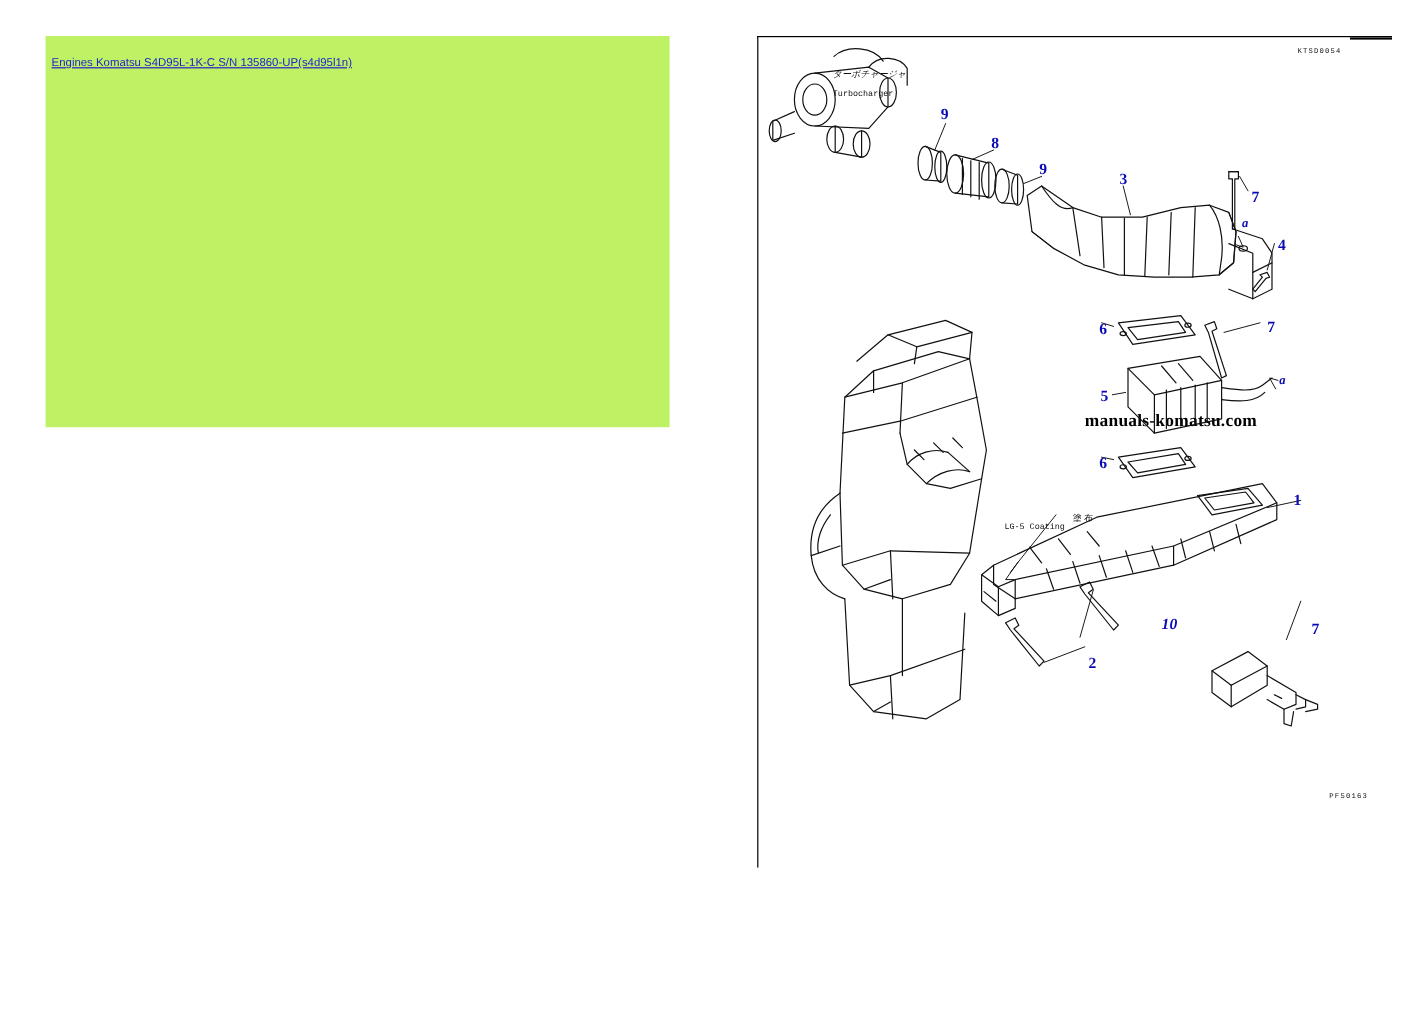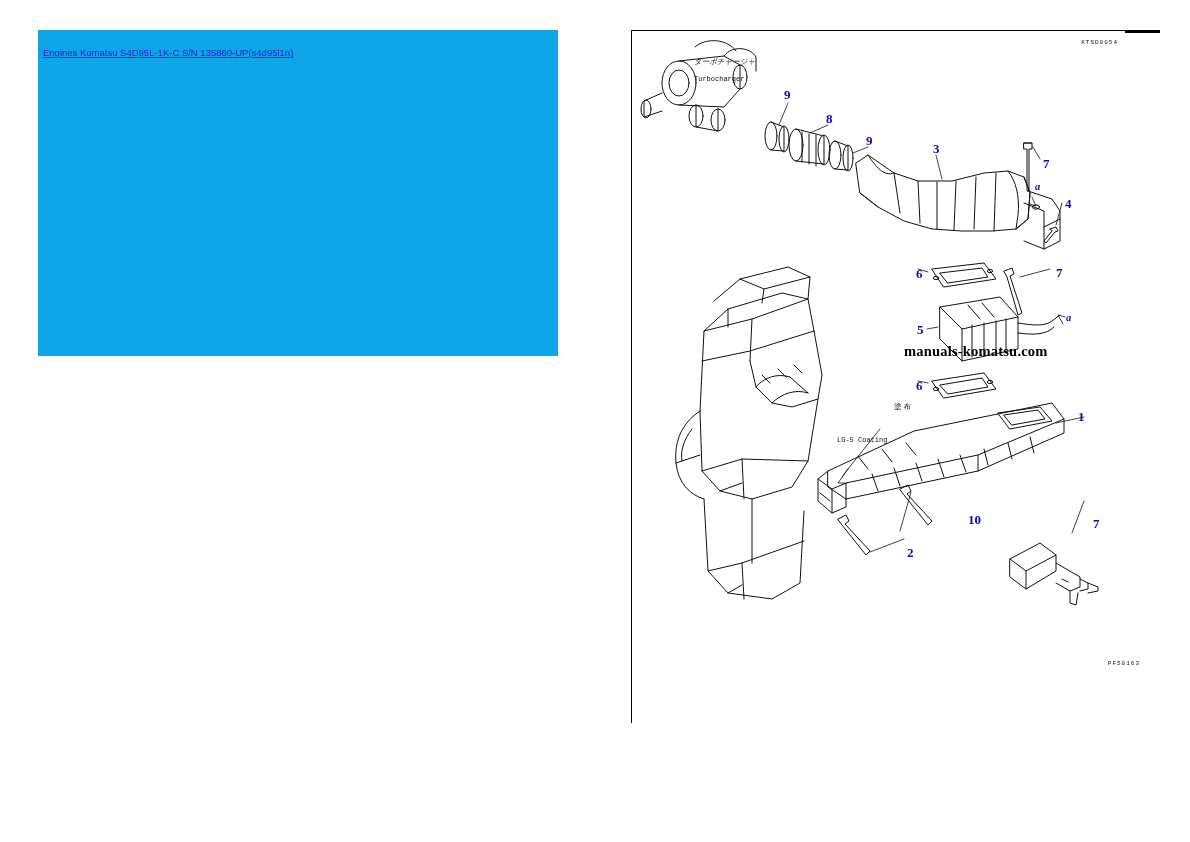--- a/index.html
+++ b/index.html
@@ -15,21 +15,21 @@
     overflow: hidden;
   }
 
   
   #left-panel {
     position: absolute;
     left: 38px;
     top: 30px;
     width: 520px;
     height: 326px;
-    background: #0ea5e9;
+    background: #bef264;
     text-decoration: underline;
   }
   #left-panel-title {
     position: absolute;
     left: 5px;
     top: 17px;
     font-size: 9.5px;
     color: #2222cc;
     text-decoration: underline;
     white-space: nowrap;
@@ -125,21 +125,21 @@
   <div class="frame-top-right-bar"></div>
 
   <div class="code-label" id="sheet-code-top">KTSD0054</div>
   <div class="code-label" id="sheet-code-bottom">PF50163</div>
 
   <div class="watermark">manuals-komatsu.com</div>
 
   <div class="jp-text" style="left:62px; top:26px;font-style:italic;">ターボチャージャ</div>
   <div class="mono-text" style="left:62px; top:44px;">Turbocharger</div>
 
-  <div class="jp-text" style="left:262px; top:371px;font-family:Liberation Serif, serif;">塗 布</div>
+  <div class="jp-text" style="left:262px; top:396px;font-family:Liberation Serif, serif;">塗 布</div>
   <div class="mono-text" style="left:205px; top:405px;">LG-5 Coating</div>
 
   <svg id="drawing-svg" width="528" height="692" viewBox="0 0 528 692">
     <g fill="none" stroke="#111" stroke-width="1" stroke-linejoin="round" stroke-linecap="round">
 
       <ellipse cx="47" cy="52" rx="17" ry="22"></ellipse>
       <ellipse cx="47" cy="52" rx="10" ry="13"></ellipse>
       <path d="M47 30 L92 25 L108 34 L108 58 L92 76 L47 74"></path>
       <ellipse cx="108" cy="46" rx="7" ry="12"></ellipse>
       <path d="M64 74 L64 96 L86 100 L86 78"></path>
@@ -297,17 +297,17 @@
       <div class="callout" style="left: 301px; top: 110px;">3</div>
       <div class="callout" style="left: 411px; top: 125px;">7</div>
       <div class="callout small" style="left: 403px; top: 150px;">a</div>
       <div class="callout" style="left: 433px; top: 165px;">4</div>
       <div class="callout" style="left: 284px; top: 235px;">6</div>
       <div class="callout" style="left: 424px; top: 234px;">7</div>
       <div class="callout small" style="left: 434px; top: 281px;">a</div>
       <div class="callout" style="left: 285px; top: 291px;">5</div>
       <div class="callout" style="left: 284px; top: 347px;">6</div>
       <div class="callout" style="left: 446px; top: 378px;">1</div>
-      <div class="callout" style="left: 336px; top: 481px;">10</div>
+      <div class="callout" style="left: 336px; top: 481px; font-style: italic;">10</div>
       <div class="callout" style="left: 275px; top: 514px;">2</div>
       <div class="callout" style="left: 461px; top: 485px;">7</div>
     </div>
 </div>
 
 </body></html>

